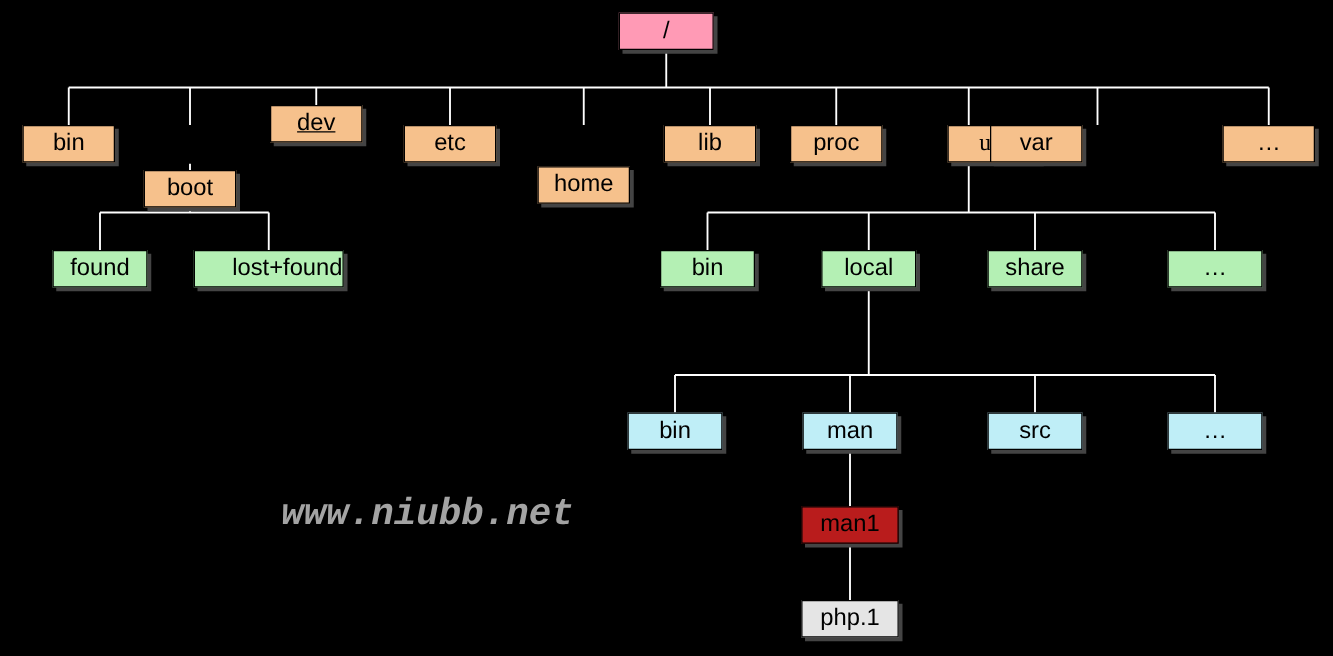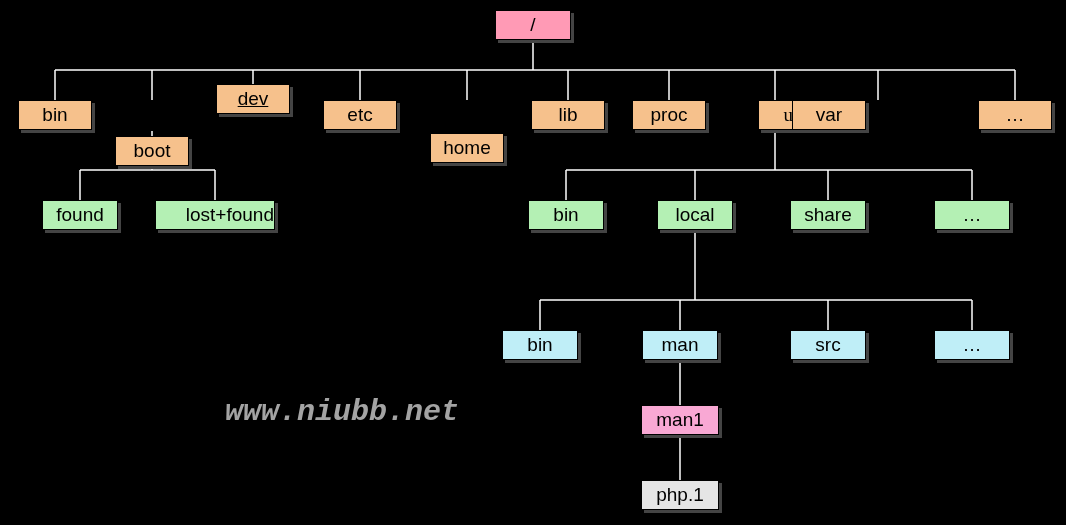--- a/index.html
+++ b/index.html
@@ -19,21 +19,21 @@
     font-size: 19px;
     border: 1px solid #000;
     padding: 3px 0;
     box-shadow: 3px 3px 0 0 #444;
     background-clip: padding-box;
   }
   .pink   { background: #ff9ab5; }
   .orange { background: #f6c18c; }
   .green  { background: #b4f0b4; }
   .cyan   { background: #bfeef7; }
-  .purple { background: #f9a8d4; }
+  .purple { background: #b91c1c; }
   .yellow { background: #e5e5e5; }
   .watermark {
     position: absolute;
     color: #a3a3a3;
     font-style: italic;
     font-weight: bold;
     font-family: Liberation Mono, monospace;
     font-size: 30px;
   }
   svg.lines {

